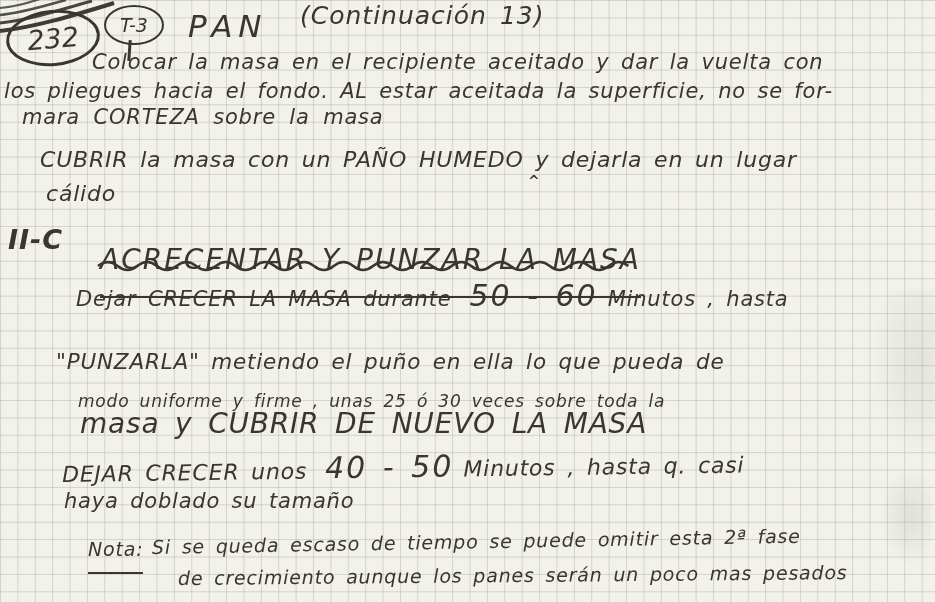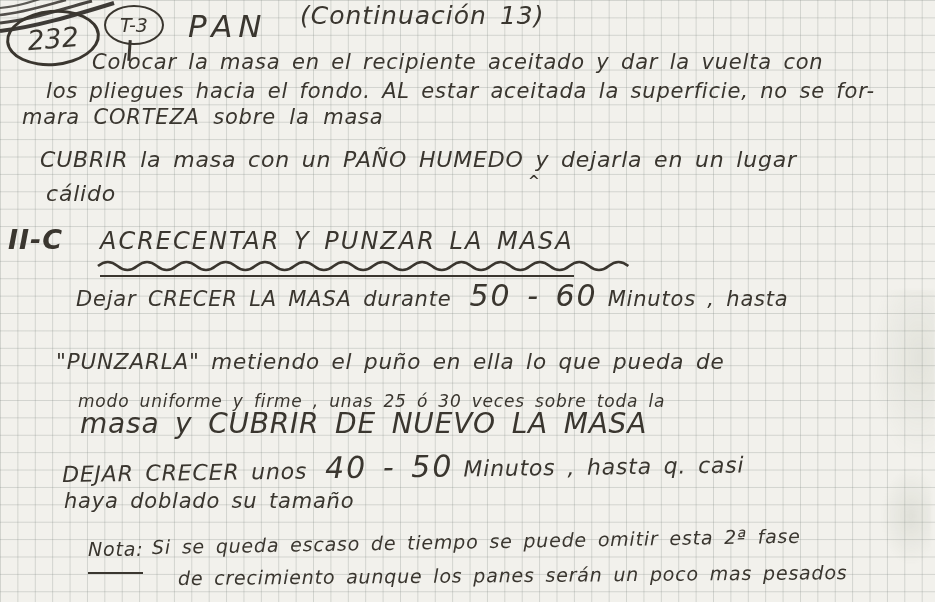--- a/index.html
+++ b/index.html
@@ -32,28 +32,28 @@
     font-style:italic;
   }
   #page-number-badge{left:6px;top:10px;width:88px;height:50px;font-size:27px;transform:rotate(-5deg);}
   #code-badge{left:104px;top:5px;width:56px;height:36px;font-size:19px;border-width:2.5px;}
   #code-tail{position:absolute;left:128px;top:40px;width:3px;height:21px;background:var(--ink,#3a362f);transform:rotate(4deg);}
   #doc-title{left:188px;top:8px;font-size:31px;font-weight:normal;letter-spacing:6px;}
   #doc-subtitle{left:300px;top:1px;font-size:25px;letter-spacing:1px;}
   .fs21{font-size:21px;}
   .fs22{font-size:22px;}
   #para1-line1{left:92px;top:50px;}
-  #para1-line2{left:4px;top:79px;margin-left:42px;}
+  #para1-line2{left:4px;top:79px;}
   #para1-line3{left:22px;top:105px;word-spacing:6px;}
   #para2-line1{left:40px;top:147px;}
   #para2-line2{left:46px;top:181px;}
   #humedo-caret{left:528px;top:173px;font-size:14px;font-weight:bold;}
   #section-number{left:8px;top:224px;font-size:27px;font-weight:bold;letter-spacing:1px;}
   #section-title{
-    left:100px;top:227px;font-size:24px;letter-spacing:2px;
+    left:100px;top:243px;font-size:28px;letter-spacing:2px;
     border-bottom:2.5px solid var(--ink,#3a362f);padding-bottom:20px;
   }
   #section-wave{position:absolute;left:96px;top:258px;}
   #para3-line1{left:76px;top:278px;}
   #para3-line2{left:78px;top:310px;}
   #para4-line1{left:56px;top:349px;font-size:21.5px;}
   #para4-line2{left:78px;top:379px;font-size:17px;margin-top:12px;}
   #para4-line3{left:80px;top:407px;font-size:28px;word-spacing:6px;}
   #para5-line1{left:62px;top:454px;transform:rotate(-0.8deg);}
   #para5-line2{left:64px;top:489px;}

